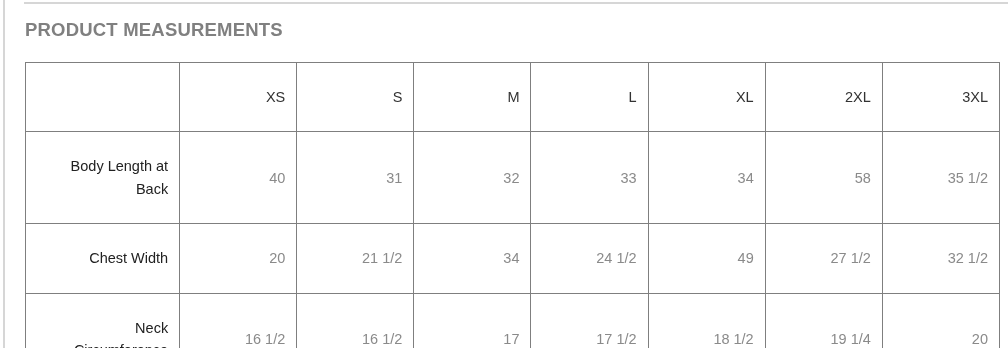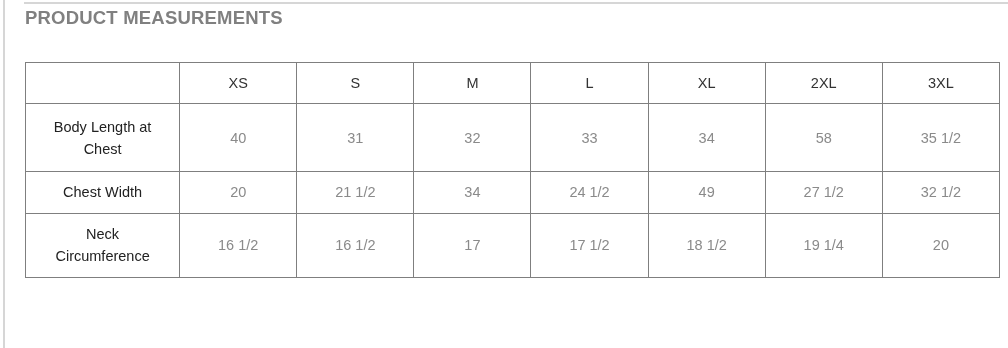--- a/index.html
+++ b/index.html
@@ -32,21 +32,21 @@
     left: 3px;
     top: 0;
     width: 2px;
     height: 348px;
     background: #d6d6d6;
   }
 
   .page-title {
     position: absolute;
     left: 25px;
-    top: 7px;
+    top: 19px;
     font-size: 18.5px;
     font-weight: bold;
     letter-spacing: 0.2px;
     color: #808080;
     white-space: nowrap;
   }
 
   .table-wrap {
     position: absolute;
     left: 25px;
@@ -59,22 +59,22 @@
     table-layout: fixed;
     width: 975px;
   }
 
   table.measurements col.label-col { width: 154px; }
   table.measurements col.size-col  { width: 117px; }
 
   table.measurements td,
   table.measurements th {
     border: 1.6px solid #7f7f7f;
-    padding: 9px 11px;
-    text-align: center;
+    padding: 23px 11px;
+    text-align: right;
     vertical-align: middle;
     font-weight: normal;
     font-size: 14.5px;
     line-height: 1.55;
   }
 
   
   th.corner-cell {
     border: none;
     background: transparent;
@@ -132,21 +132,21 @@
         <th class="size-head">M</th>
         <th class="size-head">L</th>
         <th class="size-head">XL</th>
         <th class="size-head">2XL</th>
         <th class="size-head">3XL</th>
       </tr>
     </thead>
 
     <tbody>
       <tr class="row-body-length">
-        <td class="row-label">Body Length at Chest</td>
+        <td class="row-label">Body Length at Back</td>
         <td class="value-cell">40</td>
         <td class="value-cell">31</td>
         <td class="value-cell">32</td>
         <td class="value-cell">33</td>
         <td class="value-cell">34</td>
         <td class="value-cell">58</td>
         <td class="value-cell">35 1/2</td>
       </tr>
 
       <tr class="row-chest-width">

